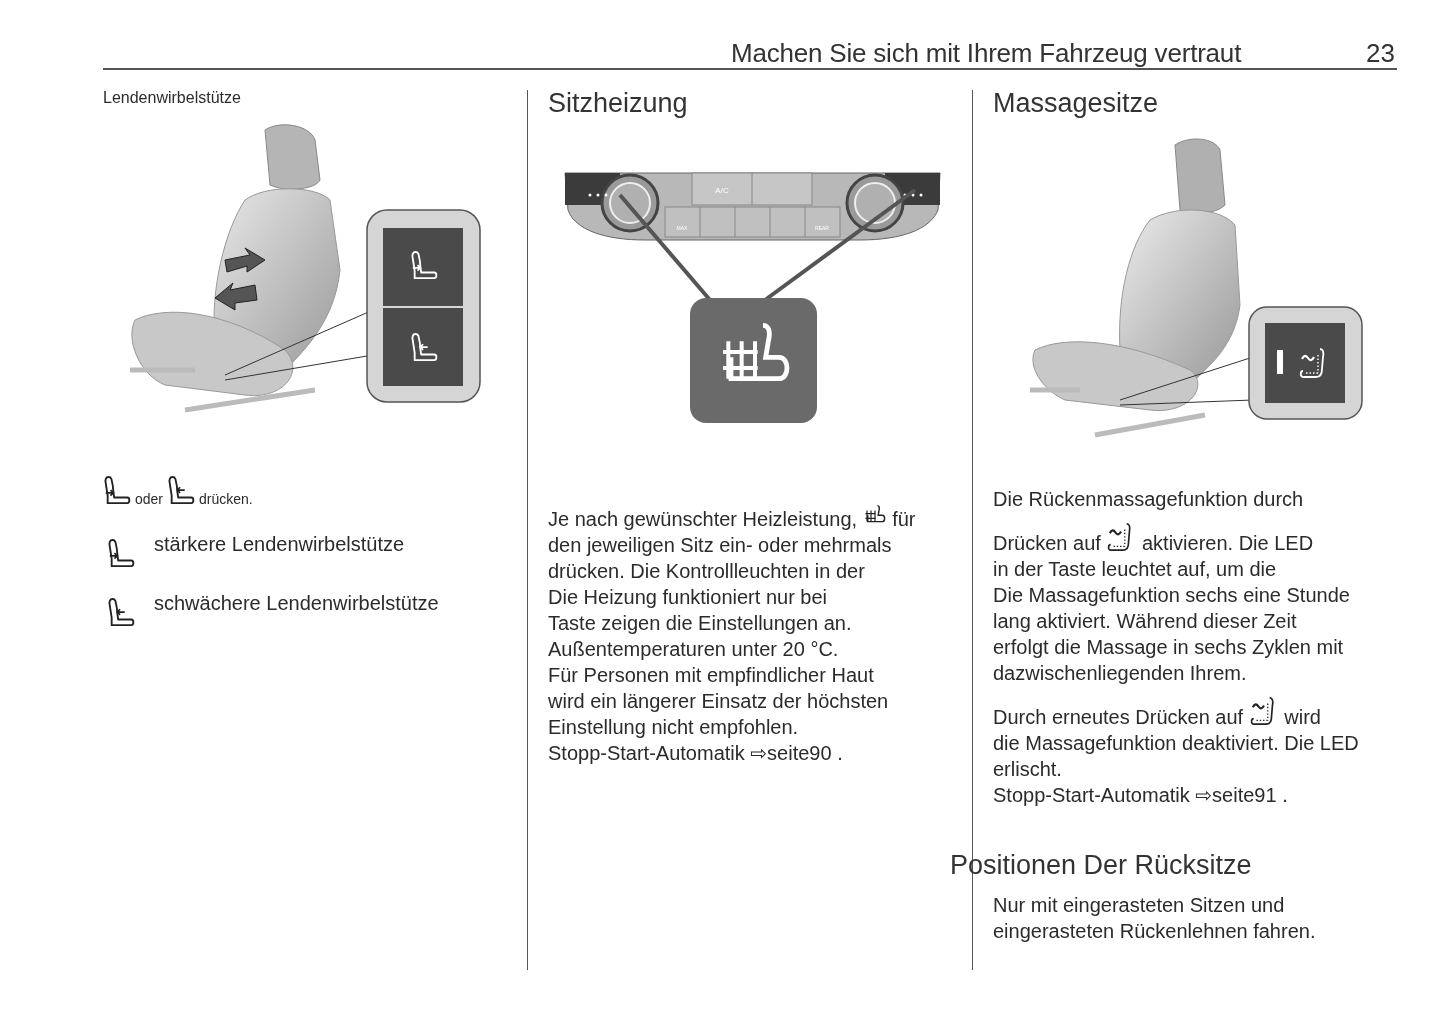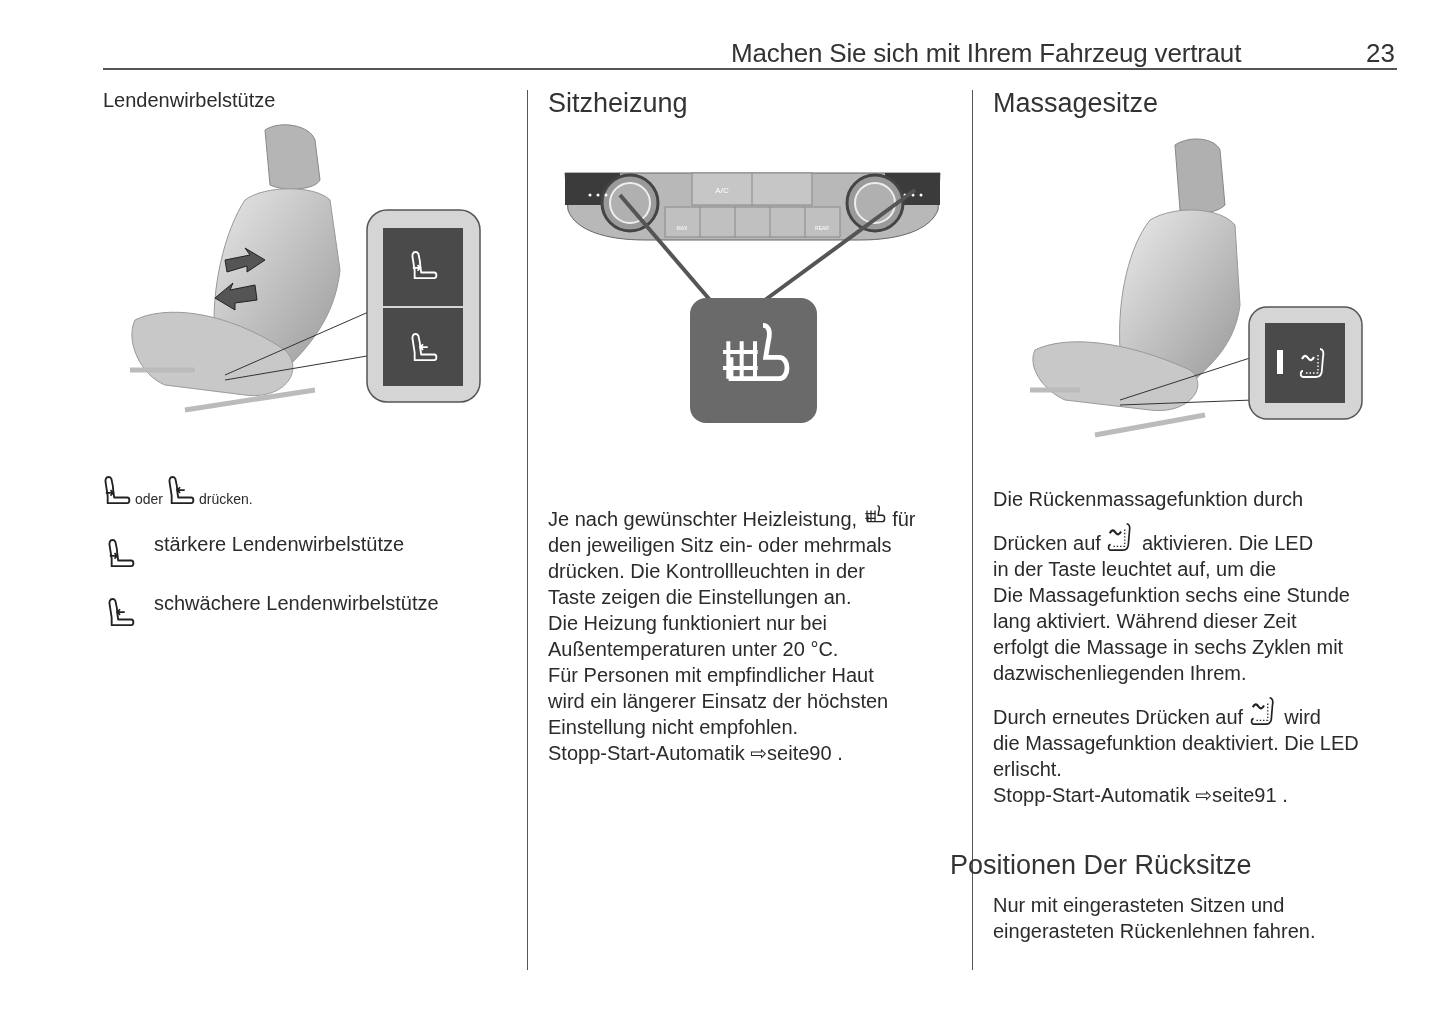--- a/index.html
+++ b/index.html
@@ -2,21 +2,21 @@
 <html><head>
 <meta charset="utf-8">
 <style>
   html,body{margin:0;padding:0;background:#fff;}
   body{width:1445px;height:1018px;position:relative;overflow:hidden;
        font-family:"Liberation Sans",sans-serif;color:#2b2b2b;}
   .hdr-title{position:absolute;left:731px;top:38px;font-size:26px;color:#333;letter-spacing:-0.2px;}
   .hdr-page{position:absolute;left:1366px;top:38px;font-size:26px;color:#333;}
   .hdr-rule{position:absolute;left:103px;top:68px;width:1294px;height:1.5px;background:#555;}
   .vdiv{position:absolute;top:90px;width:1px;height:880px;background:#555;}
-  .subhead{position:absolute;font-size:20px;color:#2b2b2b;}
+  .subhead{position:absolute;font-size:16px;color:#2b2b2b;}
   .h2{position:absolute;font-size:27px;color:#333;}
   .para{position:absolute;font-size:20px;line-height:26px;color:#2b2b2b;width:420px;}
   .para p{margin:0;}
   .inl-icon{display:inline-block;vertical-align:-3px;}
   .legend-row{position:absolute;display:flex;align-items:flex-start;font-size:20px;}
   svg{display:block;}
 </style>
 </head>
 <body>
 
@@ -144,22 +144,22 @@
   </div>
 
   <div class="para" style="left:548px;top:504px;width:420px">
     <p><span>Je nach gewünschter Heizleistung,</span>
       <svg class="inl-icon" width="24" height="24" style="vertical-align:-2px">
           <use href="#sym-heat" style="color:#222"></use>
         </svg>
       <span>für</span></p>
     <p>den jeweiligen Sitz ein- oder mehrmals</p>
     <p>drücken. Die Kontrollleuchten in der</p>
+    <p>Die Heizung funktioniert nur bei</p>
     <p>Taste zeigen die Einstellungen an.</p>
-    <p>Die Heizung funktioniert nur bei</p>
     <p>Außentemperaturen unter 20 °C.</p>
     <p>Für Personen mit empfindlicher Haut</p>
     <p>wird ein längerer Einsatz der höchsten</p>
     <p>Einstellung nicht empfohlen.</p>
     <p><span>Stopp-Start-Automatik </span><span>⇨</span><span>seite90</span><span> .</span></p>
   </div>
 </section>
 
 <section>
   <div class="h2" style="left:993px;top:88px">Massagesitze</div>

